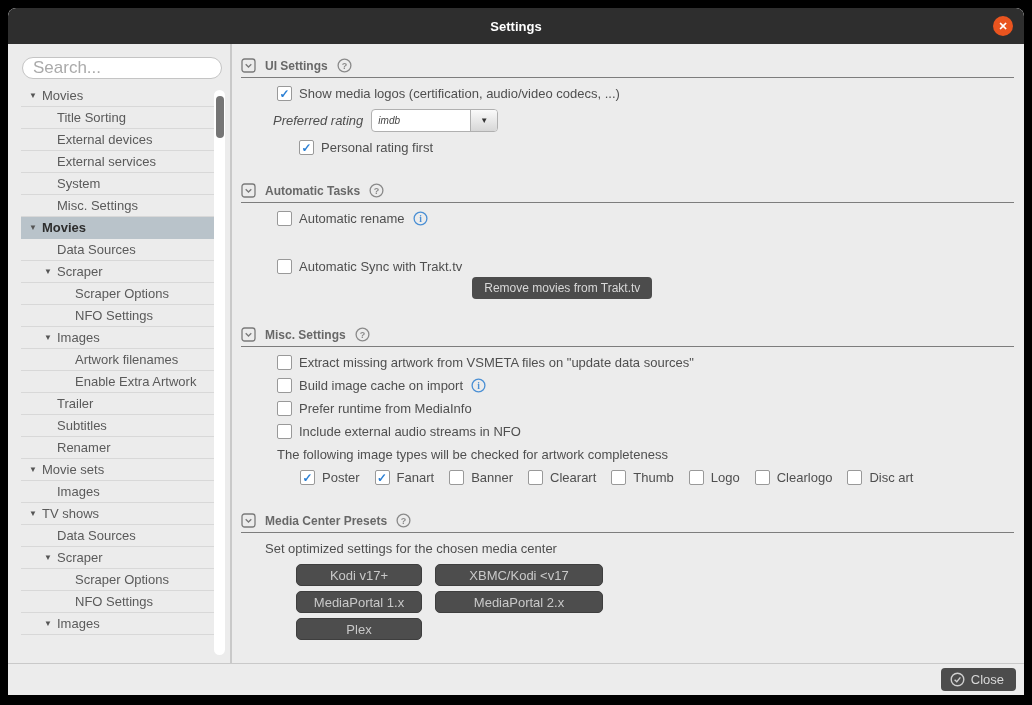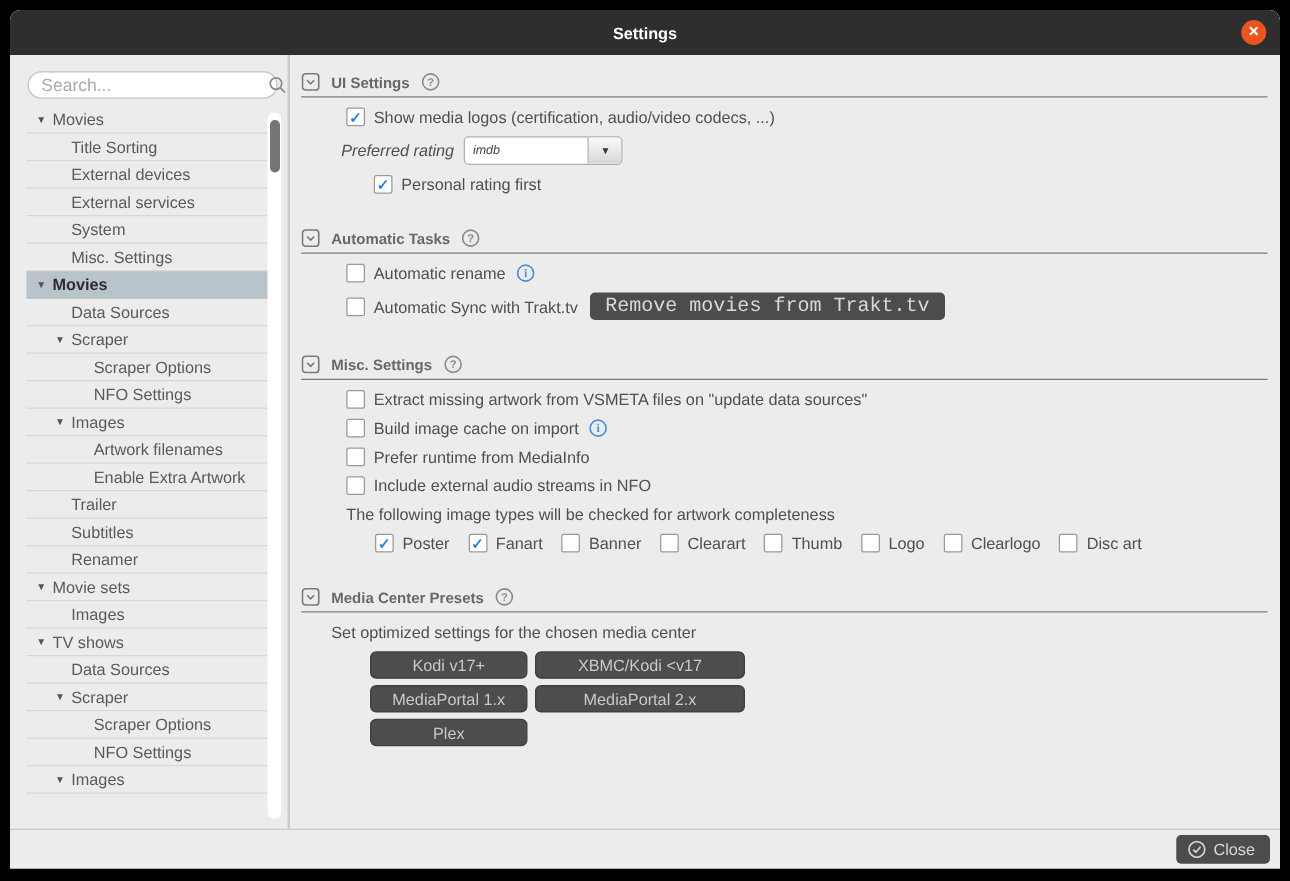--- a/index.html
+++ b/index.html
@@ -23,21 +23,21 @@
   
   .win-body { flex:1 1 auto; display:flex; overflow:hidden; }
 
   
   .sidebar { width:224px; flex:0 0 224px; border-right:2px solid #c9c9c9;
              position:relative; overflow:hidden; }
   .searchbox { position:absolute; left:14px; top:13px; width:200px; height:22px;
                background:#fff; border:1px solid #c4c4c4; border-radius:11px;
                display:flex; align-items:center; padding:0 6px 0 10px; }
   .searchbox input { flex:1; border:none; outline:none; background:transparent;
-                     font-size:14px; color:#444; font-family:"Liberation Sans",sans-serif; }
+                     font-size:17px; color:#444; font-family:"Liberation Sans",sans-serif; }
   .searchbox input::placeholder { color:#aaa; }
   .search-ic { flex:0 0 16px; height:16px; }
 
   .tree { position:absolute; left:13px; top:41px; width:194px; bottom:0; overflow:hidden; }
   .tree-row { height:22px; display:flex; align-items:center; border-bottom:1px solid #d8d8d8;
               font-size:13px; color:#5a5a5a; white-space:nowrap; overflow:hidden; cursor:pointer; }
   .tree-row .arr { width:13px; flex:0 0 13px; font-size:8px; color:#555; line-height:1; }
   .tree-row.sel { background:#b9c3ca; color:#2d2d2d; font-weight:bold; border-bottom-color:#b9c3ca; }
   .lv0 { padding-left:8px; }
   .lv1 { padding-left:23px; }  .lv1.noarr { padding-left:36px; }
@@ -71,25 +71,25 @@
 
   .combo { display:inline-flex; margin-left:8px; height:23px; border:1px solid #b0b0b0;
            border-radius:4px; overflow:hidden; background:#fff; cursor:pointer; }
   .combo .val { width:98px; padding:0 6px; font-size:10px; color:#444;
                 display:flex; align-items:center; }
   .combo .btn { width:27px; background:linear-gradient(#fafafa,#d7d7d7);
                 border-left:1px solid #b0b0b0; display:flex; align-items:center;
                 justify-content:center; font-size:8px; color:#333; }
 
   .dark-btn { background:#4c4c4c; color:#d8d8d8; border:none; border-radius:4px;
-              height:21px; padding:0 12px; font-size:16px; cursor:pointer;
-              font-family:Liberation Mono, monospace; }
+              height:21px; padding:0 12px; font-size:12px; cursor:pointer;
+              font-family:Liberation Sans, sans-serif;margin-top:43px; }
   .trakt-btn { margin-left:10px; height:22px; }
 
-  .preset-row { display:flex; gap:6px; margin-top:5px; }
+  .preset-row { display:flex; gap:13px; margin-top:5px; }
   .preset-row.first { margin-top:8px; }
   .preset-btn { background:#4d4d4d; color:#c9c9c9; border:1px solid #3e3e3e;
                 border-radius:5px; height:22px; font-size:13px; min-width:126px;
                 cursor:pointer; font-family:"Liberation Sans",sans-serif; padding:0 10px; }
   .preset-btn.wide { min-width:168px; }
 
   .artgroup { display:flex; gap:15px; }
   .artgroup .cbwrap { display:flex; align-items:center; }
 
   

